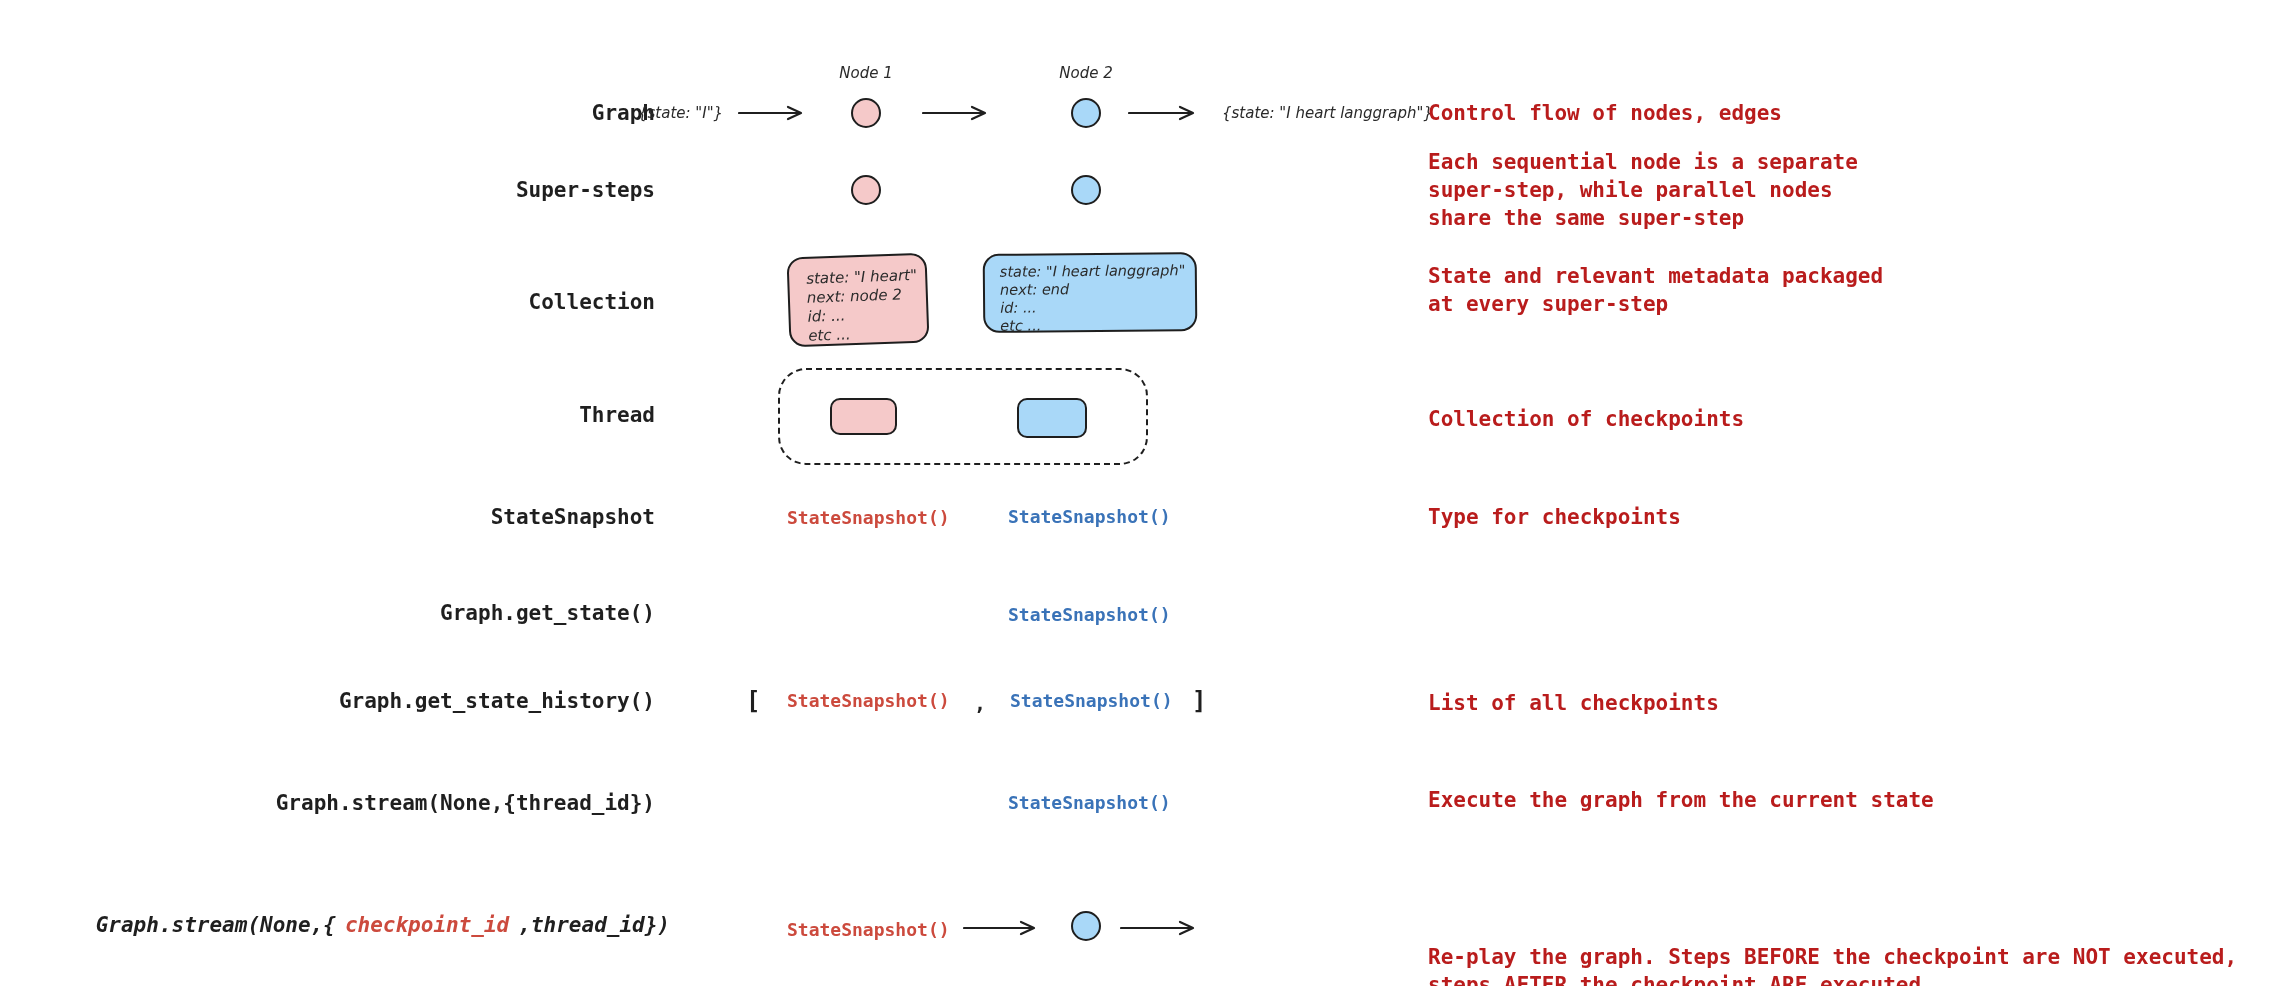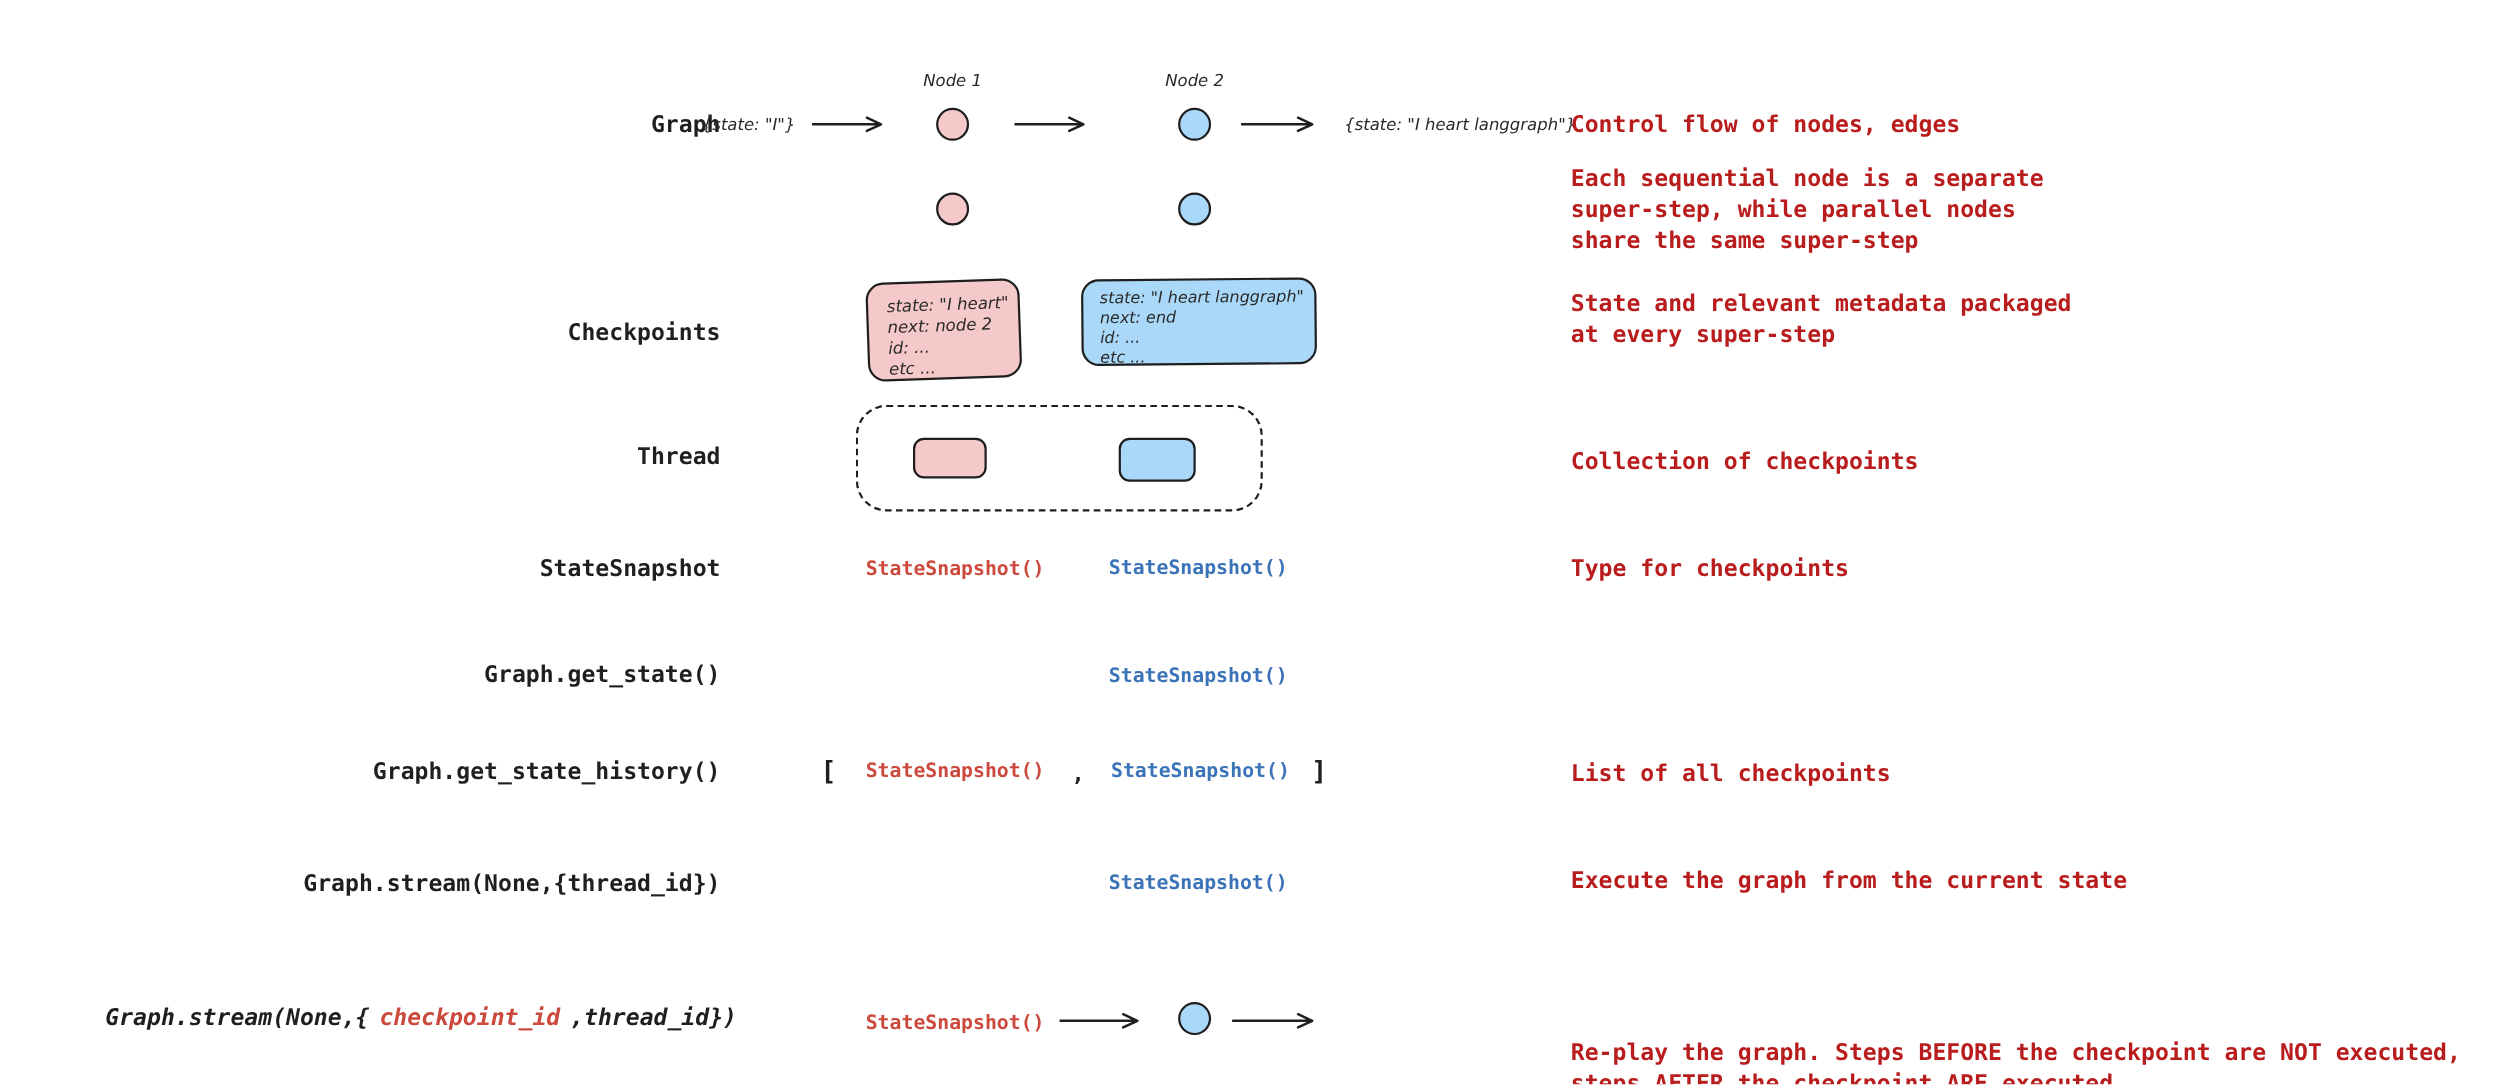--- a/index.html
+++ b/index.html
@@ -55,27 +55,28 @@
     <path d="M1 8 H62 M50 2 L63 8 L50 14" fill="none" stroke="#1f1f1f" stroke-width="2.2" stroke-linecap="round" stroke-linejoin="round"></path>
   </svg>
   <div class="hand node-title" style="left:1046px;top:64px">Node 2</div>
   <div class="node-circle fill-blue" style="left:1071px;top:98px"></div>
   <svg class="arrow" style="left:1128px;top:105px" width="68" height="16" viewBox="0 0 68 16">
     <path d="M1 8 H64 M52 2 L65 8 L52 14" fill="none" stroke="#1f1f1f" stroke-width="2.2" stroke-linecap="round" stroke-linejoin="round"></path>
   </svg>
   <div class="hand hand-state" style="left:1222px;top:103px">{state: "I heart langgraph"}</div>
   <div class="desc" style="top:99px">Control flow of nodes, edges</div>
 
+  <div class="row-label" style="top:176px">Super-steps</div>
   <div class="node-circle fill-pink" style="left:851px;top:175px"></div>
   <div class="node-circle fill-blue" style="left:1071px;top:175px"></div>
   <div class="desc" style="top:148px">Each sequential node is a separate
 super-step, while parallel nodes
 share the same super-step</div>
 
-  <div class="row-label" style="top:288px">Checkpoints</div>
+  <div class="row-label" style="top:288px">Collection</div>
   <div class="chk-box chk-pink hand" style="left:788px;top:255px;width:140px;height:90px">state: "I heart"
 next: node 2
 id: ...
 etc ...</div>
   <div class="chk-box chk-blue hand" style="left:983px;top:253px;width:214px;height:79px">state: "I heart langgraph"
 next: end
 id: ...
 etc ...</div>
   <div class="desc" style="top:262px">State and relevant metadata packaged
 at every super-step</div>

